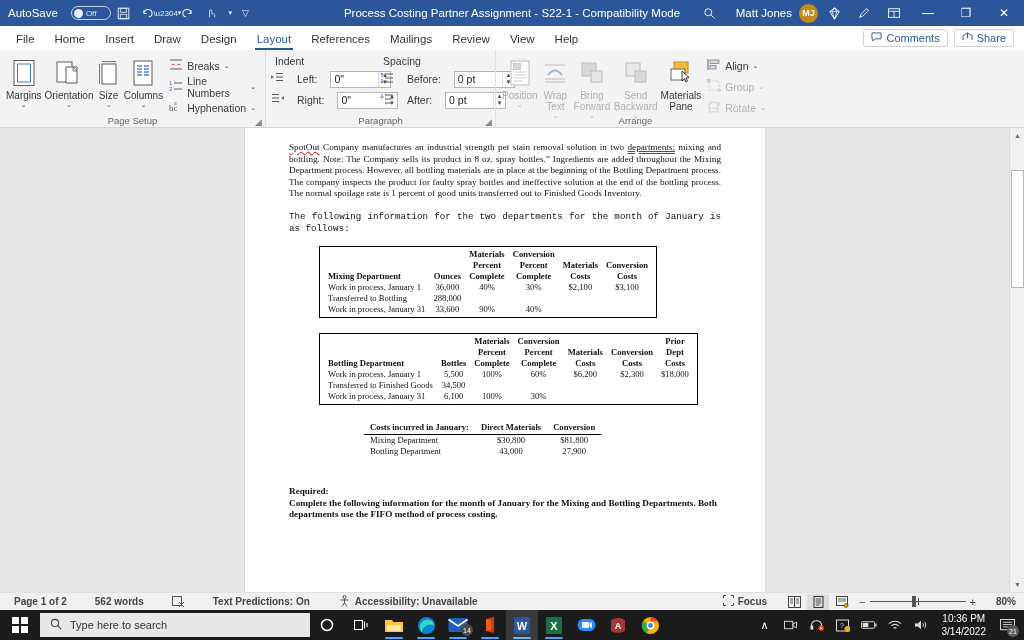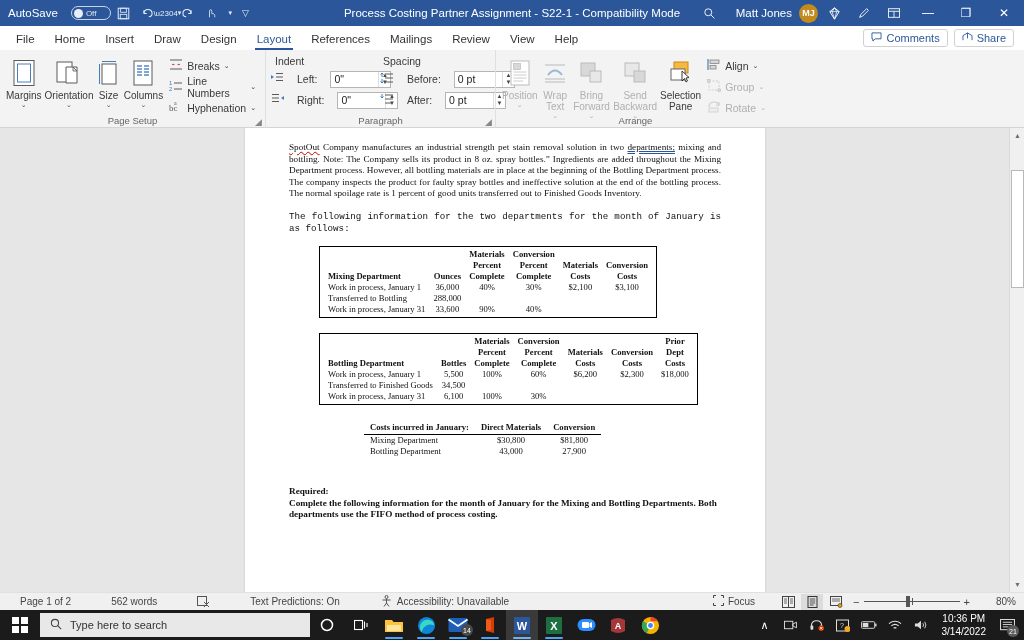--- a/index.html
+++ b/index.html
@@ -191,21 +191,21 @@
     position: absolute; left: 1px; top: 42px; width: 13px; height: 118px;
     background: #fff; border: 1px solid #b8b8b8; cursor: pointer;
   }
 
   
   .statusbar {
     position: absolute; top: 592px; left: 0; width: 1024px; height: 18px;
     background: #f0f0f0; display: flex; align-items: center;
     font-size: 10px; color: #444; border-top: 1px solid #e0e0e0;
   }
-  .sb-item { padding: 0 20px; cursor: pointer; display: flex; align-items: center; gap: 4px; white-space: nowrap; }
+  .sb-item { padding: 0 14px; cursor: pointer; display: flex; align-items: center; gap: 4px; white-space: nowrap; font-weight: bold; }
   .sb-right { margin-left: auto; display: flex; align-items: center; gap: 2px; padding-right: 8px; }
   .view-btn {
     width: 22px; height: 16px; display: flex; align-items: center; justify-content: center;
     color: #444; font-size: 11px; cursor: pointer;
   }
   .view-btn.active { background: #dcdcdc; }
   .zoom-slider { display: flex; align-items: center; gap: 4px; padding: 0 4px; }
   .zs-track { width: 96px; height: 1px; background: #555; position: relative; }
   .zs-mid { position: absolute; left: 50%; top: -3px; width: 1px; height: 7px; background: #555; }
   .zs-knob { position: absolute; left: 42px; top: -5px; width: 4px; height: 11px; background: #555; }
@@ -598,21 +598,21 @@
         <span class="caret">⌄</span>
       </div>
       <div class="bigbtn" style="width:47px">
         <span class="glyph">
           <svg width="26" height="26" viewBox="0 0 26 26">
               <rect x="6" y="2" width="14" height="11" fill="#f5b942" stroke="#c98a14" stroke-width="1"></rect>
               <rect x="3" y="9" width="14" height="11" fill="#fff" stroke="#666" stroke-width="1"></rect>
               <path d="M14 11 L14 21 L16.5 18.5 L18 22 L19.5 21 L18 18 L21 17.5 Z" fill="#fff" stroke="#222" stroke-width="0.9"></path>
             </svg>
         </span>
-        <span class="lbl">Selection Pane</span>
+        <span class="lbl">Materials Pane</span>
       </div>
       <div class="smallcol">
         <div class="smallrow">
           <span>
             <svg width="14" height="13" viewBox="0 0 14 13">
                 <line x1="1" y1="1" x2="1" y2="12" stroke="#4a7ebb" stroke-width="1.2"></line>
                 <rect x="3" y="2" width="9" height="3.5" fill="#d8d8d8" stroke="#777" stroke-width="0.7"></rect>
                 <rect x="3" y="7.5" width="6" height="3.5" fill="#d8d8d8" stroke="#777" stroke-width="0.7"></rect>
               </svg>
           </span>

